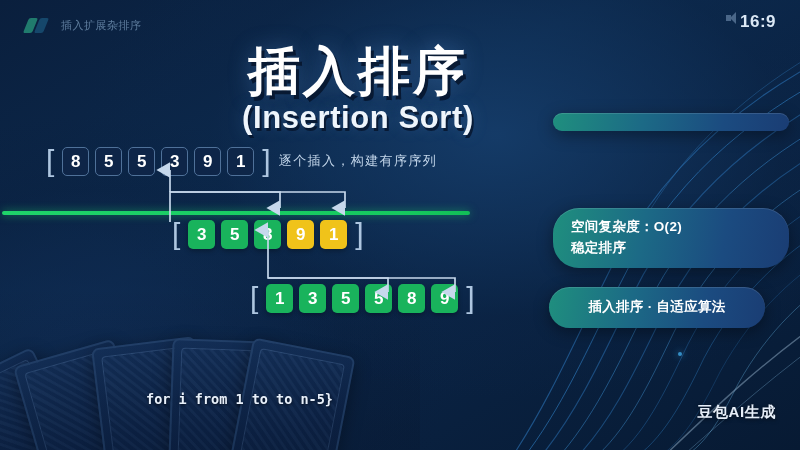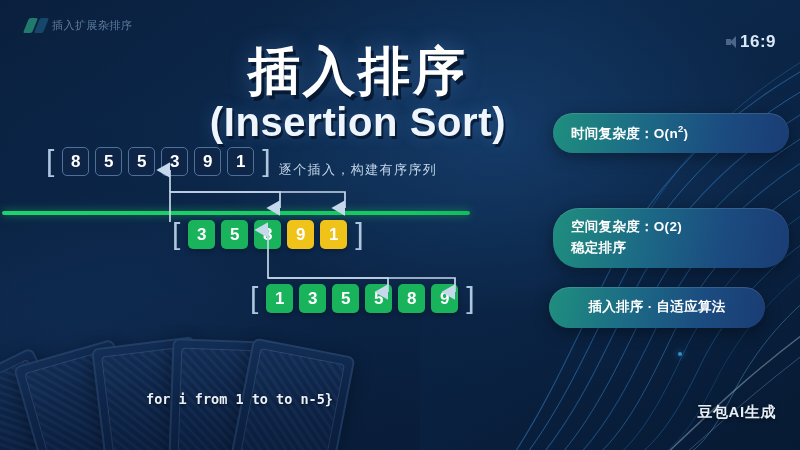--- a/index.html
+++ b/index.html
@@ -37,42 +37,42 @@
   .c1{ left:6px; bottom:14px; transform:rotate(-26deg); }
   .c2{ left:72px; bottom:26px; transform:rotate(-16deg); }
   .c3{ left:140px; bottom:34px; transform:rotate(-7deg); }
   .c4{ left:210px; bottom:36px; transform:rotate(2deg); }
   .c5{ left:278px; bottom:30px; transform:rotate(11deg); }
   .blurmask{ position:absolute; left:0; bottom:0; width:460px; height:240px;
     background:linear-gradient(to top,rgba(8,24,48,.55),rgba(8,24,48,0)); }
 
   
   .topbar { position:absolute; left:0; top:0; width:800px; height:48px; }
-  .brand { position:absolute; left:26px; top:18px; display:flex; align-items:center; opacity:.62; }
+  .brand { position:absolute; left:26px; top:18px; display:flex; align-items:center; gap:9px; opacity:.62; }
   .brand-mark { width:26px; height:15px; position:relative; }
   .brand-mark i{ position:absolute; top:0; width:9px; height:15px; border-radius:2px; transform:skewX(-22deg); }
   .brand-mark i:nth-child(1){ left:0; background:#2fb38a; }
   .brand-mark i:nth-child(2){ left:11px; background:#1d5f86; }
   .brand-text { font-size:11px; color:#8fb2d4; letter-spacing:.5px; filter:blur(.35px); }
 
-  .topright { position:absolute; right:24px; top:32px; display:flex; align-items:center; }
+  .topright { position:absolute; right:24px; top:12px; display:flex; align-items:flex-start; }
   .spk { width:14px; height:12px; position:relative; opacity:.55; }
   .spk i { position:absolute; left:0; top:3px; width:5px; height:6px; background:#7e9cbd; }
   .spk b { position:absolute; left:4px; top:0; width:0; height:0;
     border-top:6px solid transparent; border-bottom:6px solid transparent; border-right:6px solid #7e9cbd; }
   .ratio { font-size:17px; font-weight:bold; color:#dbe8f5; letter-spacing:.5px; }
 
   
   .titlewrap { position:absolute; left:0; top:44px; width:672px; text-align:center;padding-left:44px; }
   .t-cn {
     font-size:52px; font-weight:bold; color:#ffffff; letter-spacing:3px; line-height:1.06;
     text-shadow:3px 4px 0 rgba(6,20,42,.85), 0 0 22px rgba(110,170,240,.35);
   }
   .t-en {
-    margin-top:1px; font-size:40px; font-weight:bold; color:#eef5fc; letter-spacing:.6px;
+    margin-top:1px; font-size:31px; font-weight:bold; color:#eef5fc; letter-spacing:.6px;
     text-shadow:2px 3px 0 rgba(6,20,42,.8), 0 0 16px rgba(110,170,240,.28);
   }
   .t-sub { margin-top:16px; font-size:13px; color:#c3d6ea; letter-spacing:1.4px; }
 
   
   .badge {
     position:absolute; border-radius:26px; padding:9px 18px;
     background:linear-gradient(100deg,#1f8f7e 0%,#1c6a86 38%,#1b4b80 72%,#1a3d74 100%);
     box-shadow:0 4px 16px rgba(0,0,0,.38), inset 0 1px 0 rgba(255,255,255,.12);
     color:#ffffff; font-size:13.5px; font-weight:bold; line-height:1.55; letter-spacing:.3px;
@@ -172,21 +172,20 @@
     </div>
   </div>
 
   <div class="titlewrap">
     <div class="t-cn">插入排序</div>
     <div class="t-en">(Insertion Sort)</div>
     <div class="t-sub">逐个插入，构建有序序列</div>
   </div>
 
   <div class="badge b1">
-    <div><span>时间复杂度：O(n</span><sup>2</sup><span>)</span></div>
   </div>
   <div class="badge b2">
     <div>空间复杂度：O(2)</div>
     <div>稳定排序</div>
   </div>
   <div class="badge b3">
     <div>插入排序 · 自适应算法</div>
   </div>
 
   <div class="gline"></div>

